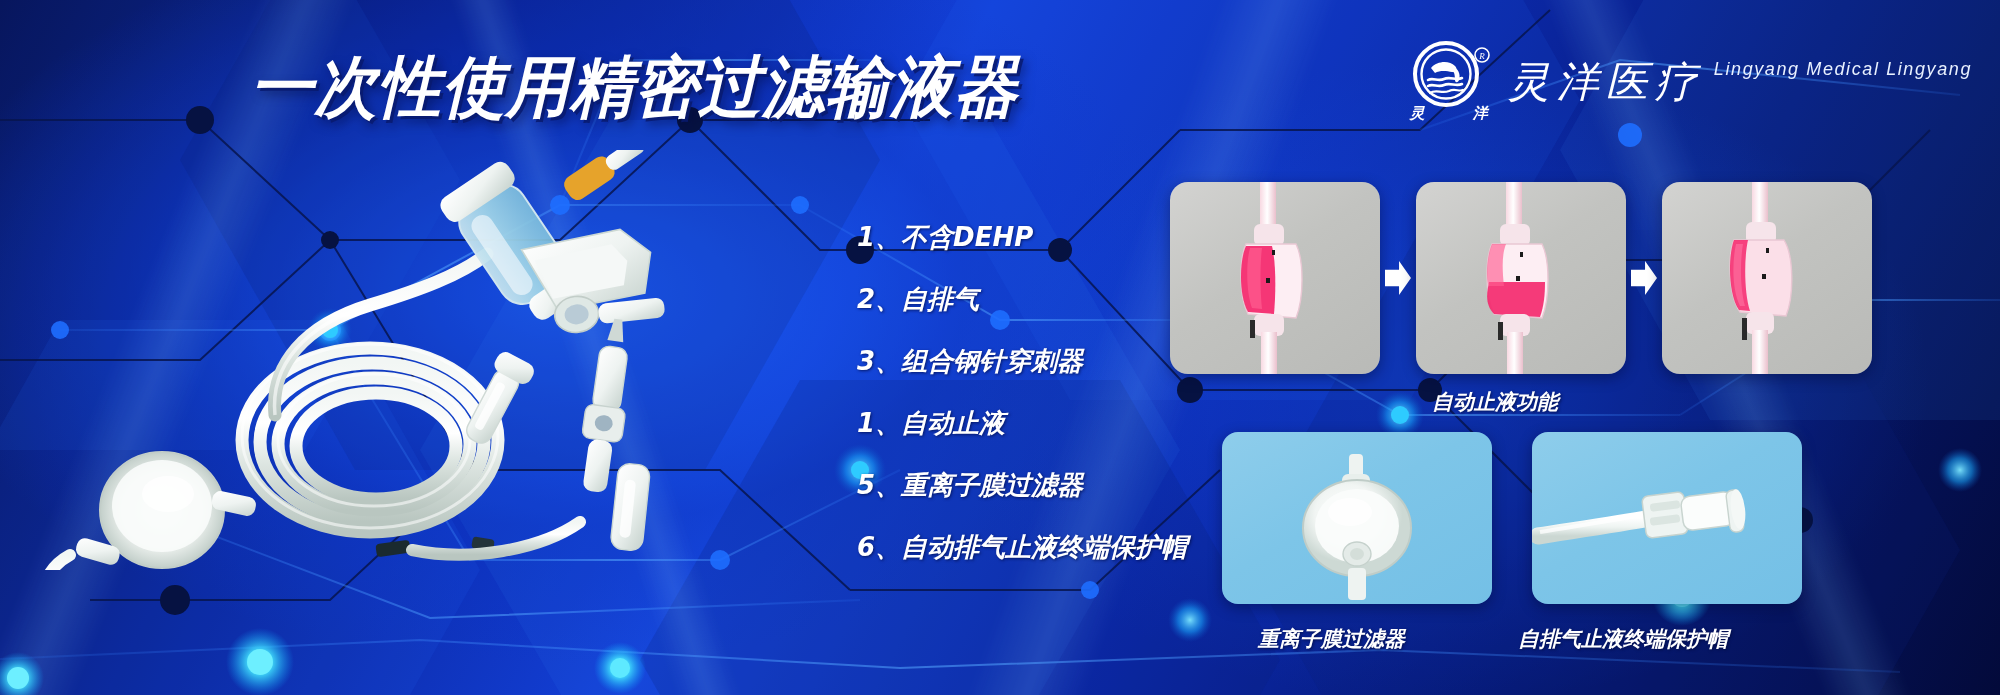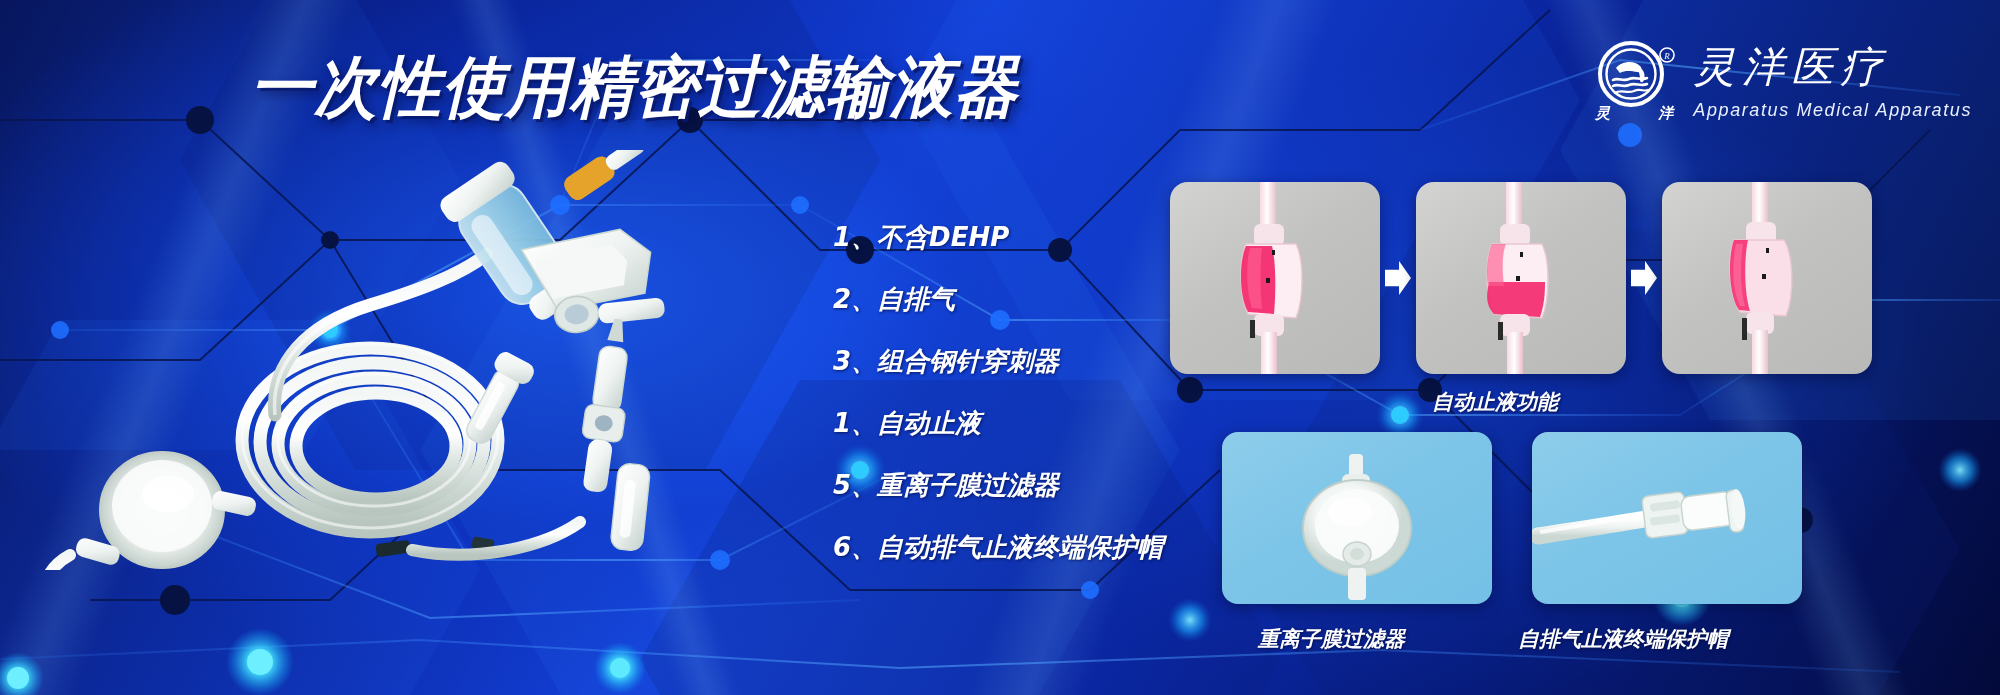--- a/index.html
+++ b/index.html
@@ -65,33 +65,33 @@
   }
   #logo-mark { position:relative; width:86px; height:86px; }
   #logo-mark svg { display:block; }
   #logo-sub-cn {
     position:absolute; left:0; top:66px; width:86px;
     display:flex; justify-content:space-between;
     font-size:15px; color:#fff; font-weight:bold;
     font-family:"DejaVu Sans","Liberation Sans",sans-serif;
     padding:0 4px;
   }
-  #logo-text { display:flex; flex-direction:column; gap:10px; padding-top:2px; }
+  #logo-text { display:flex; flex-direction:row; gap:10px; padding-top:2px; }
   #logo-cn {
     font-size:42px; color:#fff; letter-spacing:7px; line-height:46px;
     font-family:"DejaVu Sans","Liberation Sans",sans-serif;
   }
   #logo-en {
     font-size:18px; color:#e9f1ff; letter-spacing:1.6px; line-height:20px;
     font-family:"Liberation Sans",sans-serif;
   }
 
   
   #feature-list {
-    position:absolute; left:833px; top:222px; width:370px;
+    position:absolute; left:857px; top:222px; width:370px;
   }
   .feature-item {
     font-size:26px; font-weight:bold; color:#ffffff;
     line-height:30px; margin-bottom:32px; white-space:nowrap;
     font-family:"DejaVu Sans","Liberation Sans",sans-serif;
     text-shadow:1px 1px 3px rgba(0,12,70,.75);
   }
   .feature-item:last-child { margin-bottom:11px; }
 
   
@@ -285,21 +285,21 @@
         <text x="76" y="21" font-size="9" fill="#ffffff" text-anchor="middle" font-family="Liberation Serif, serif">R</text>
       </svg>
       <div id="logo-sub-cn">
         <span>灵</span>
         <span>洋</span>
       </div>
     </div>
 
     <div id="logo-text">
       <div id="logo-cn">灵洋医疗</div>
-      <div id="logo-en">Apparatus Medical Apparatus</div>
+      <div id="logo-en">Lingyang Medical Lingyang</div>
     </div>
   </div>
 
   <div id="hero-photo">
     <svg width="700" height="420" viewBox="0 0 700 420">
       <defs>
         <linearGradient id="tubeG" x1="0" y1="0" x2="0" y2="1">
           <stop offset="0%" stop-color="#f2f6f4"></stop>
           <stop offset="38%" stop-color="#ffffff"></stop>
           <stop offset="62%" stop-color="#dfe7e3"></stop>

